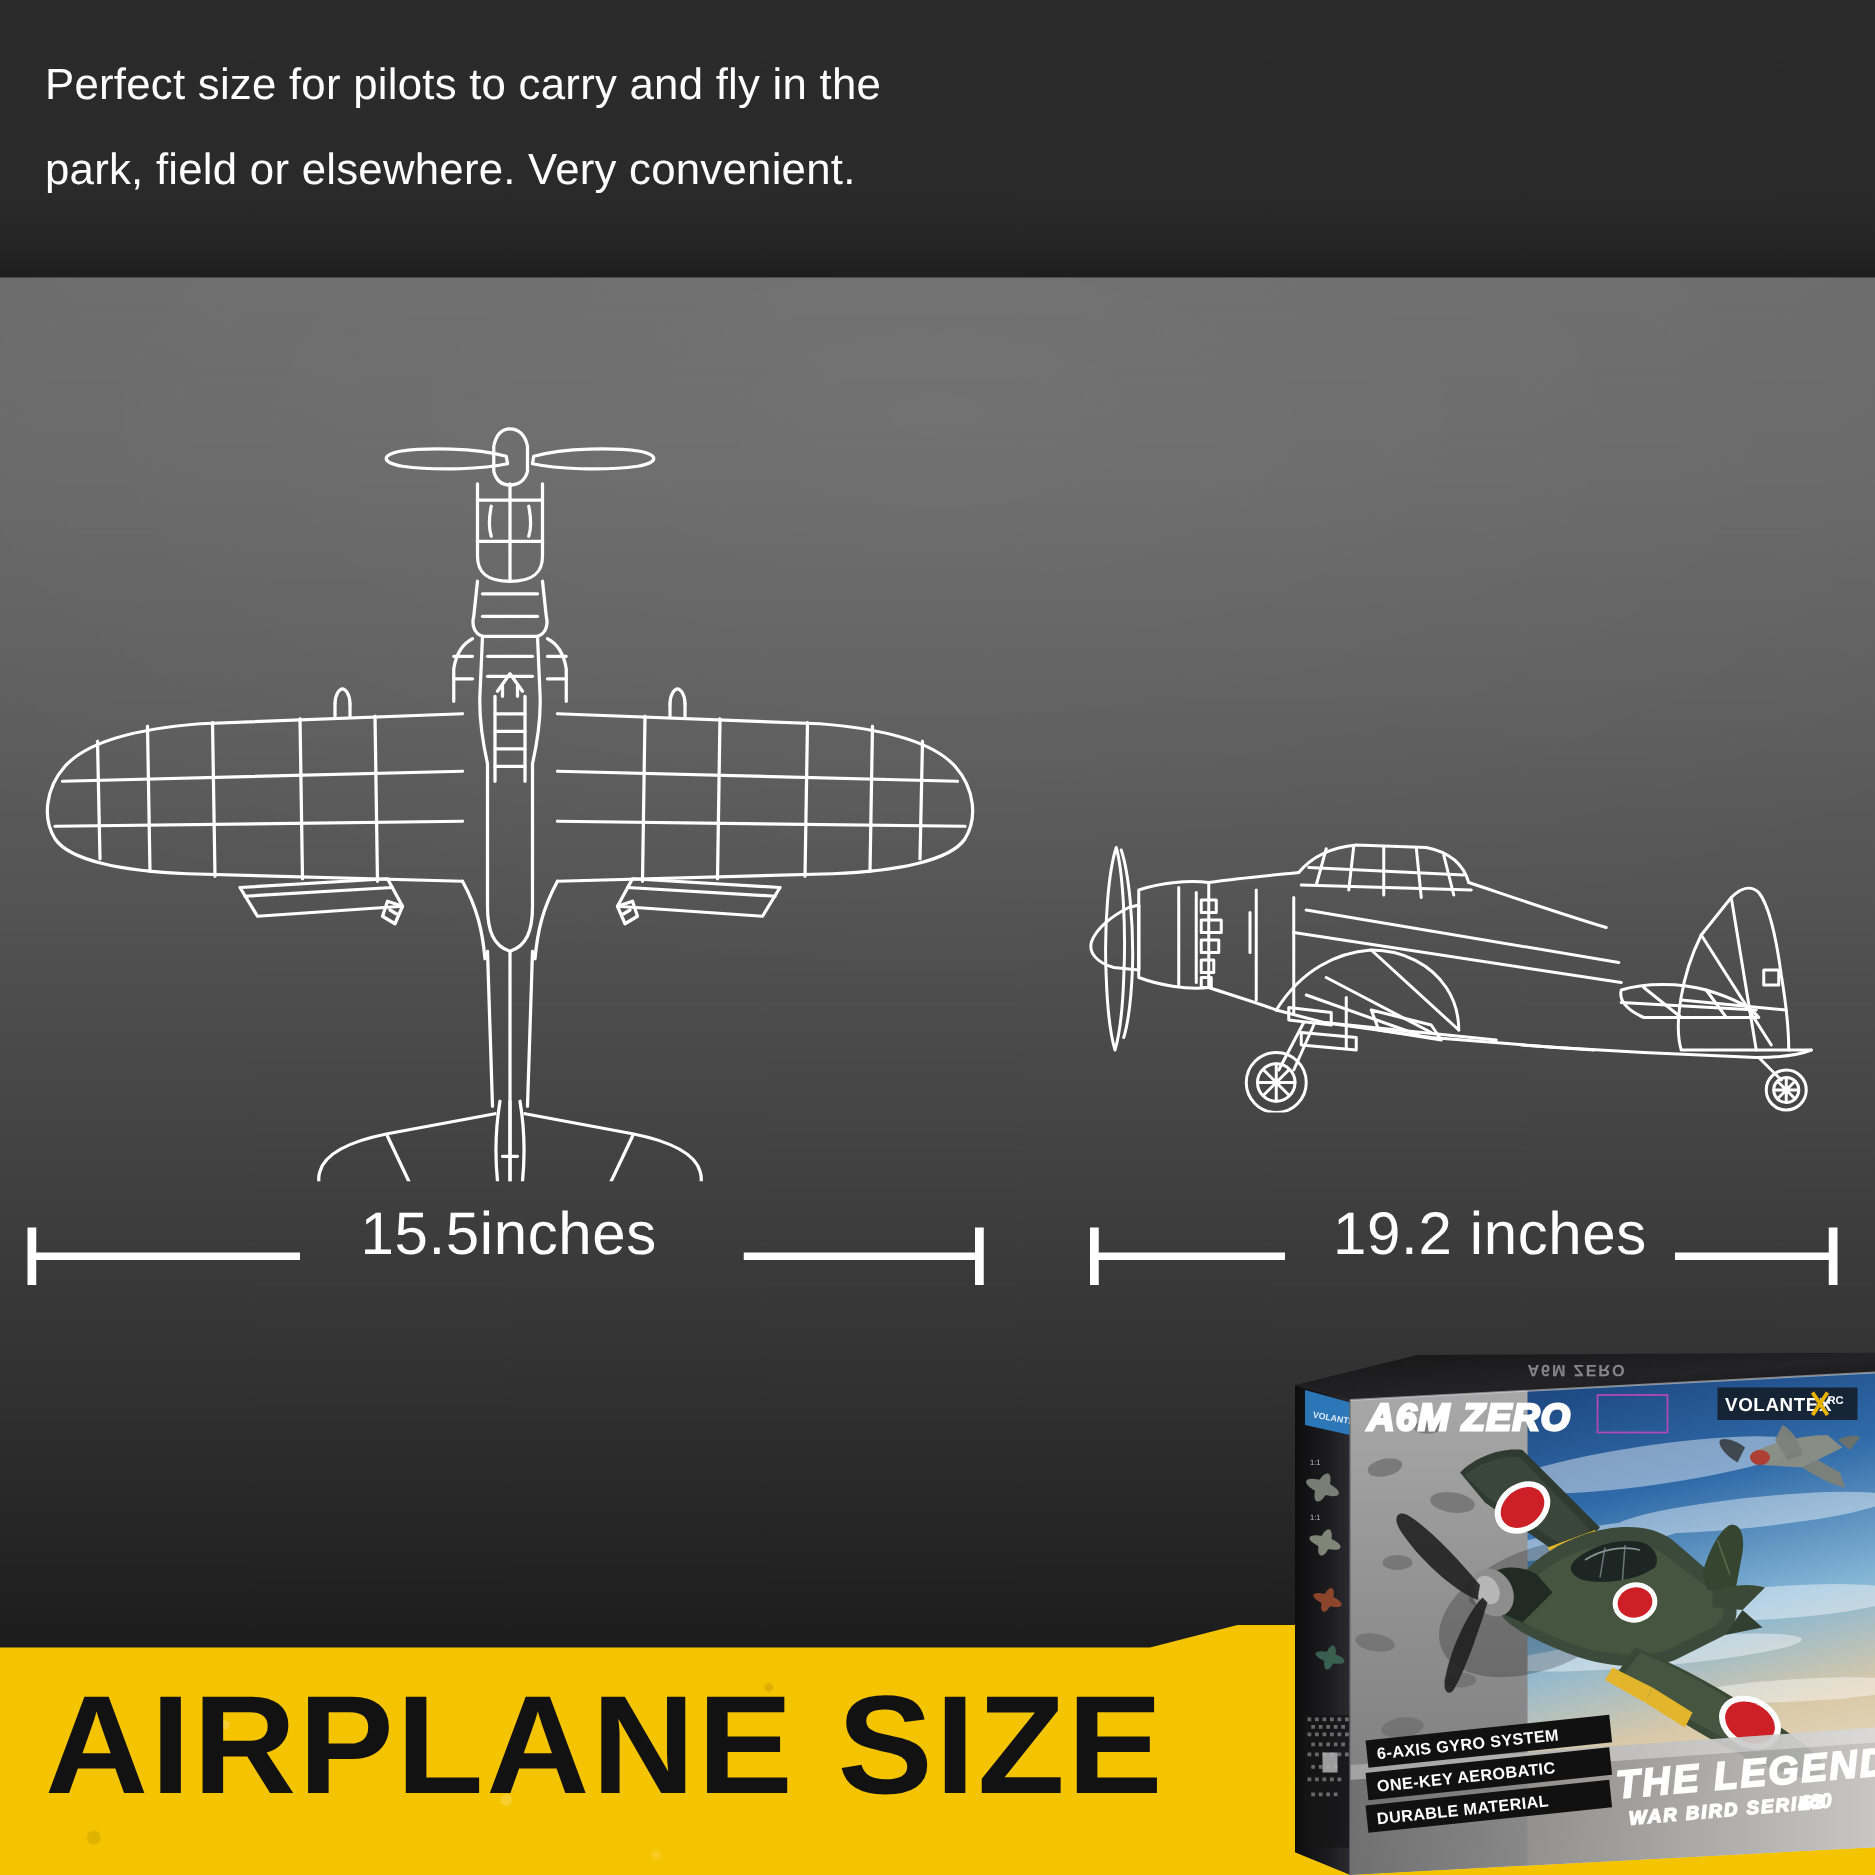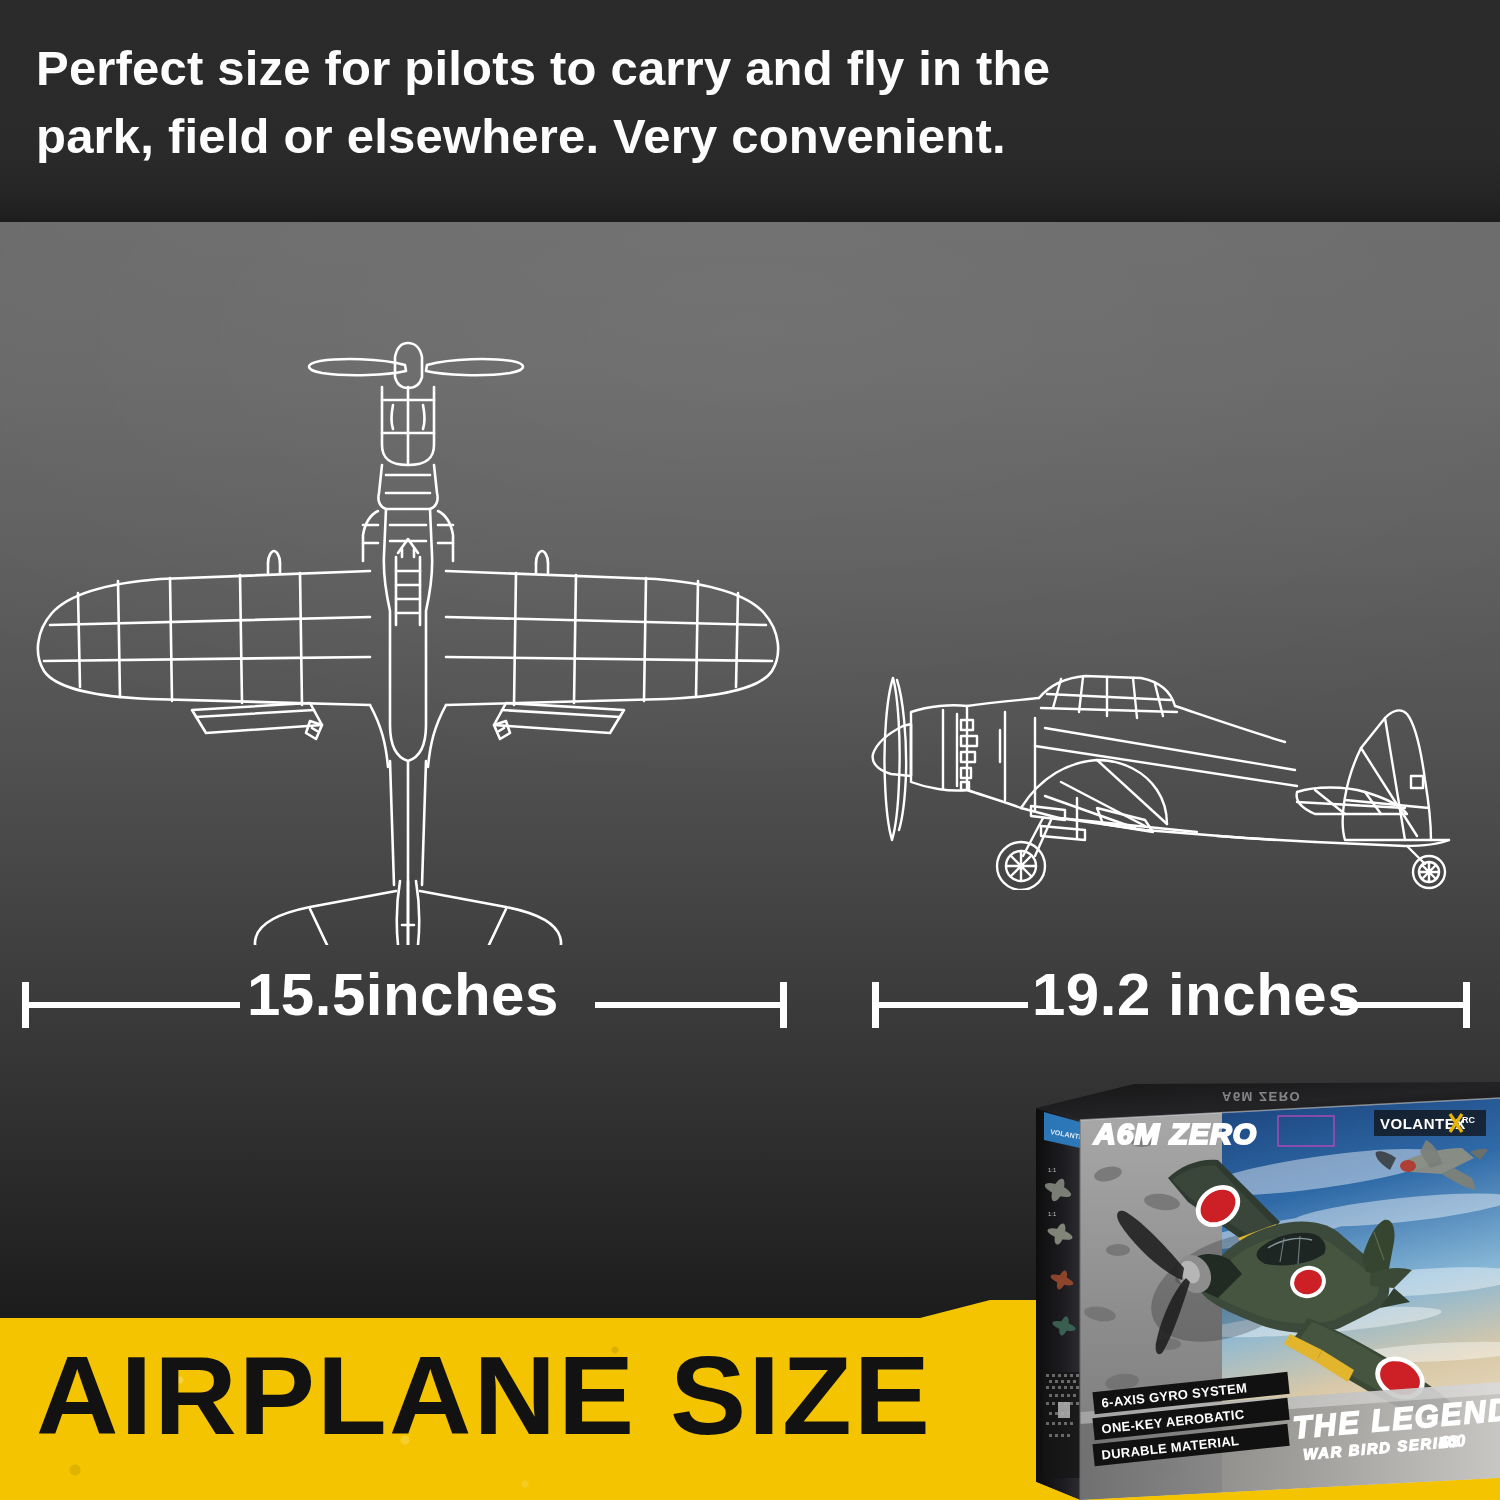--- a/index.html
+++ b/index.html
@@ -21,22 +21,22 @@
   .header-band {
     position:absolute; left:0; top:0;
     width:1500px; height:222px;
     background:linear-gradient(180deg,#2b2b2b 0%,#2a2a2a 70%,#252525 88%,#1d1d1d 100%);
   }
   .header-text {
     position:absolute;
     left:36px; top:34px;
     width:1030px;
     color:#fdfdfd;
-    font-size:49px;
-    font-weight:700;
+    font-size:35px;
+    font-weight:400;
     line-height:68px;
     letter-spacing:0.2px;
     white-space:pre-line;
   }
 
   
   .main-area {
     position:absolute; left:0; top:222px;
     width:1500px; height:1096px;
     background:
@@ -72,24 +72,25 @@
     background:#fff;
   }
   .dim .bar {
     position:absolute; top:20px;
     height:6px; background:#fff;
   }
   .dim .dim-label {
     position:absolute;
     top:-22px;
     color:#fff;
-    font-size:60px;
-    font-weight:700;
+    font-size:48px;
+    font-weight:400;
     letter-spacing:0.5px;
     white-space:nowrap;
+    text-align:center;
   }
 
   #dim-wingspan { left:22px; top:982px; width:765px; }
   #dim-wingspan .tick.left  { left:0; }
   #dim-wingspan .tick.right { right:0; }
   #dim-wingspan .bar.left   { left:6px; width:212px; }
   #dim-wingspan .bar.right  { right:6px; width:186px; }
   #dim-wingspan .dim-label  { left:225px; width:320px; }
 
   #dim-length { left:872px; top:982px; width:598px; }

